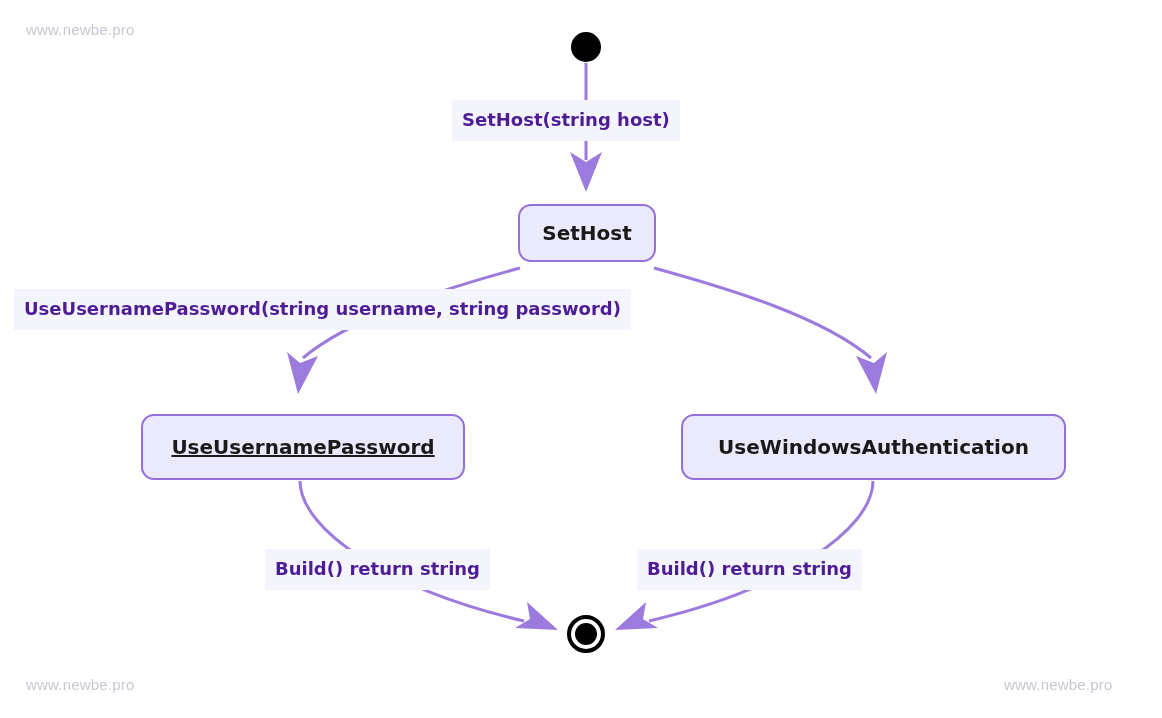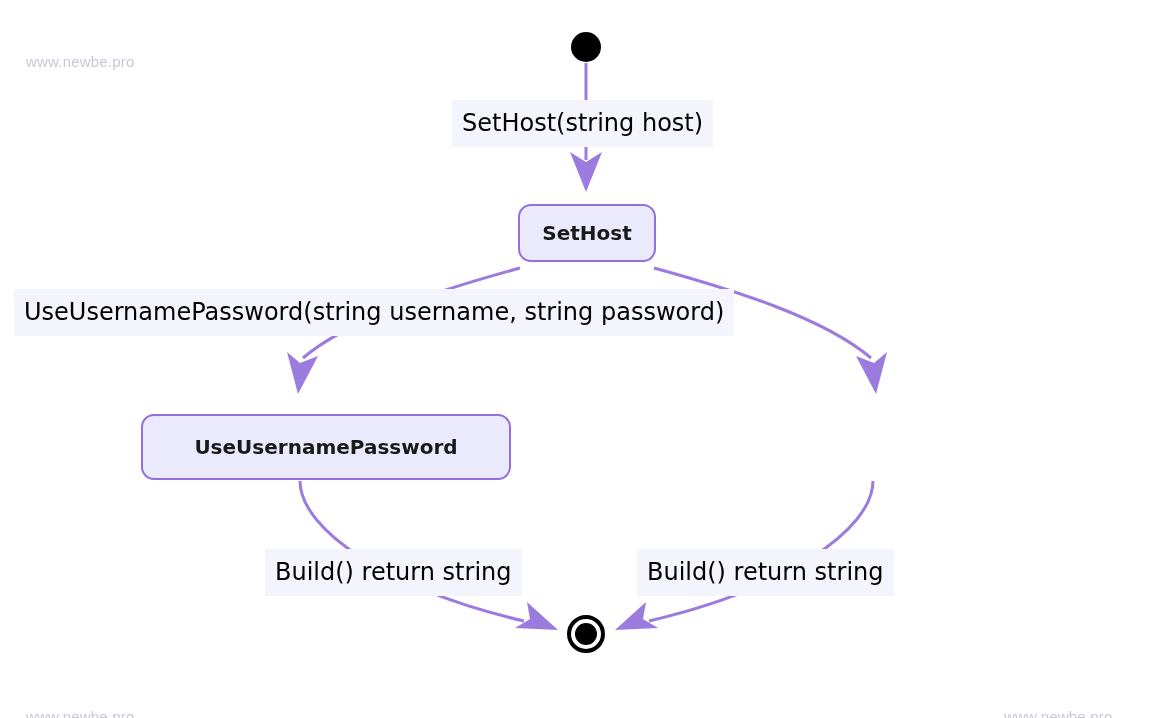--- a/index.html
+++ b/index.html
@@ -33,21 +33,20 @@
   .watermark {
     position: absolute;
     z-index: 0;
     color: #c7c8d3;
     font-family: "Liberation Sans", sans-serif;
     font-size: 15px;
     font-weight: 400;
     letter-spacing: 0.2px;
     white-space: nowrap;
     user-select: none;
-    margin-top: 32px;
   }
   .wm-tl { left: 26px;  top: 21px; }
   .wm-bl { left: 26px;  top: 676px; }
   .wm-br { left: 1004px; top: 676px; }
 
   
   .state-node {
     position: absolute;
     z-index: 3;
     box-sizing: border-box;
@@ -57,21 +56,21 @@
     display: flex;
     align-items: center;
     justify-content: center;
     color: #1a1a1a;
     font-family: "DejaVu Sans", sans-serif;
     font-size: 20px;
     font-weight: 700;
     white-space: nowrap;
   }
   #node-sethost   { left: 518px; top: 204px; width: 138px; height: 58px; }
-  #node-userpass  { left: 141px; top: 414px; width: 370px; height: 66px; }
+  #node-userpass  { left: 141px; top: 414px; width: 324px; height: 66px; text-decoration: underline; }
   #node-winauth   { left: 681px; top: 414px; width: 385px; height: 66px; }
 
   
   #node-start {
     position: absolute;
     z-index: 3;
     left: 571px; top: 32px;
     width: 30px; height: 30px;
     border-radius: 50%;
     background: #000000;
@@ -97,24 +96,24 @@
     border-radius: 50%;
     background: #000000;
   }
 
   
   .edge-label {
     position: absolute;
     z-index: 2;
     box-sizing: border-box;
     background: #F4F4FD;
-    color: #000000;
+    color: #4c1d95;
     font-family: "DejaVu Sans", sans-serif;
-    font-size: 24px;
-    font-weight: 400;
+    font-size: 18px;
+    font-weight: 700;
     line-height: 1;
     white-space: nowrap;
     padding: 11px 10px 12px 10px;
   }
   #label-sethost   { left: 452px; top: 100px; }
   #label-userpass  { left: 14px;  top: 289px; }
   #label-winauth   { left: 622px; top: 289px; z-index: 2; }
   #label-build-left  { left: 265px; top: 549px; }
   #label-build-right { left: 637px; top: 549px; }
 </style>
@@ -163,18 +162,19 @@
   <div class="edge-label" id="label-build-left">Build() return string</div>
 
   <div class="edge-label" id="label-build-right">Build() return string</div>
 
   <div id="node-start"></div>
 
   <div class="state-node" id="node-sethost">SetHost</div>
 
   <div class="state-node" id="node-userpass">UseUsernamePassword</div>
 
+  <div class="state-node" id="node-winauth">UseWindowsAuthentication</div>
 
   <div id="node-end">
     <div class="end-core"></div>
   </div>
 
 </div>
 
 </body></html>

